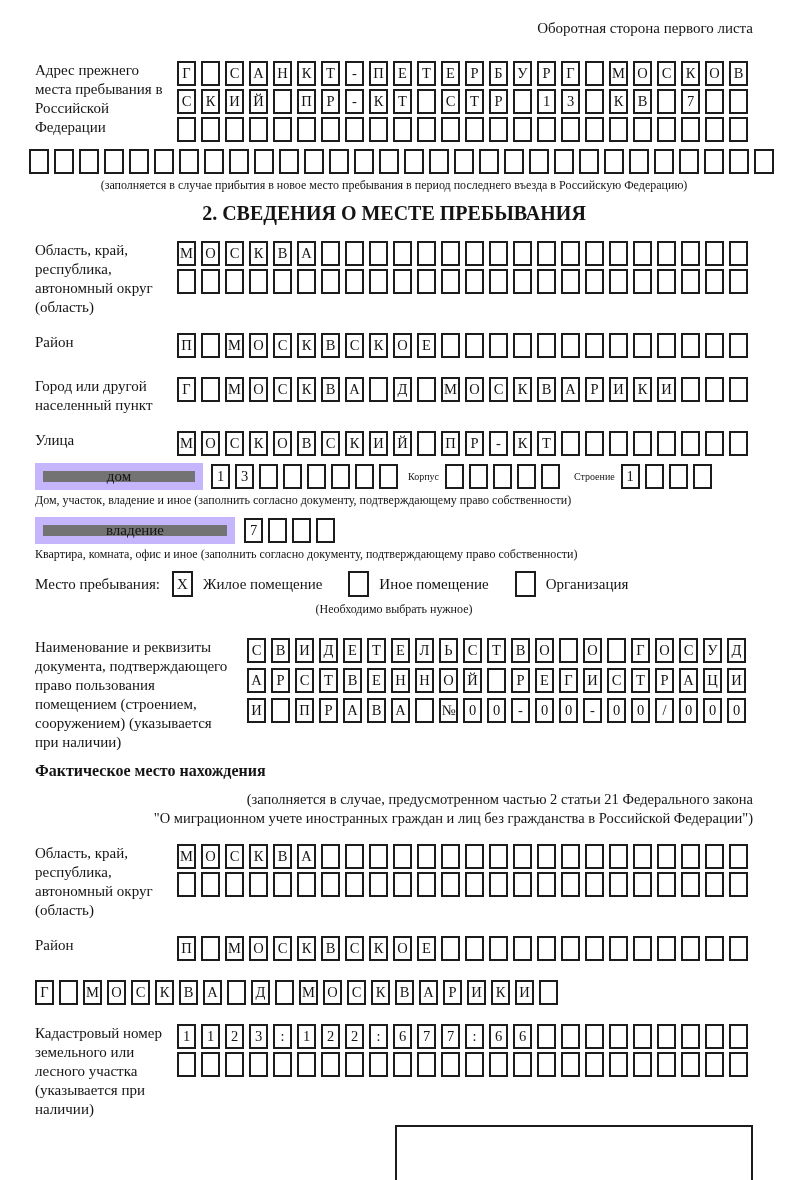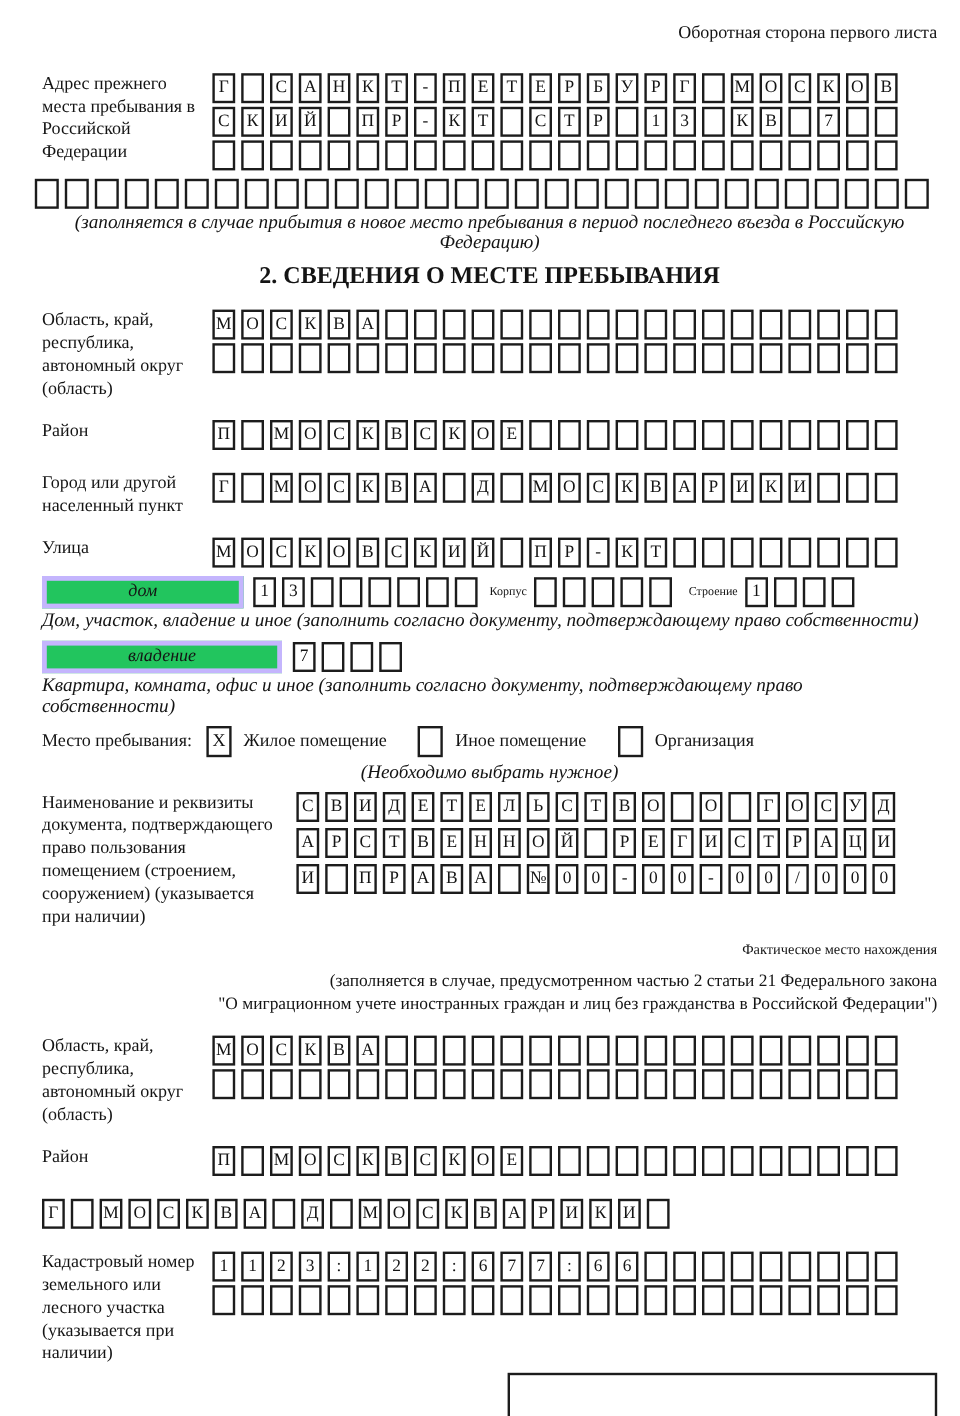--- a/index.html
+++ b/index.html
@@ -1,59 +1,59 @@
 <!DOCTYPE html>
 <html><head>
 <meta charset="utf-8">
 <style>
   html,body{margin:0;padding:0;background:#fff;}
   body{width:800px;height:1180px;overflow:hidden;
        font-family:"Liberation Serif","DejaVu Serif",serif;color:#141414;}
-  .page{box-sizing:border-box;width:800px;height:999px;padding:14px 19px 10px 35px;position:relative;}
+  .page{box-sizing:border-box;width:800px;height:999px;padding:14px 47px 10px 35px;position:relative;}
 
   .header-note{text-align:right;font-size:15px;margin:6px 0 24px 0;}
 
   .cellrow{display:flex;gap:5px;margin-bottom:3px;}
   .cell{box-sizing:border-box;width:19px;height:25px;border:2px solid #1c1c1c;background:#fff;
         display:flex;align-items:center;justify-content:center;
         font-size:14.5px;line-height:1;flex:none;}
   .cellrow.wide .cell{width:20px;}
 
   .field{display:flex;align-items:flex-start;margin-bottom:4px;margin-top:16px;}
   .field-label{font-size:15px;line-height:19px;padding-right:10px;flex:1;}
   .field-rows{flex:none;display:flex;flex-direction:column;}
 
   .lab-w140{max-width:142px;min-width:142px;box-sizing:border-box;}
   .lab-w210{max-width:212px;min-width:212px;box-sizing:border-box;}
   .lab-w188{max-width:190px;min-width:190px;box-sizing:border-box;}
 
   .fullrow{margin-left:-6px;margin-top:2px;}
 
-  .caption{font-size:16px;line-height:17px;margin:2px 0 8px 0;font-style:italic;}
+  .caption{font-size:12px;line-height:17px;margin:2px 0 8px 0;}
   .caption.center{text-align:center;}
 
   .h-sect{font-size:20px;font-weight:bold;text-align:center;margin:6px 0 10px 0;}
-  .h-fact{font-size:12px;font-weight:normal;text-align:right;margin:10px 0 10px 0;}
+  .h-fact{font-size:16px;font-weight:bold;text-align:left;margin:10px 0 10px 0;}
   .note-line{font-size:14.5px;text-align:right;line-height:19px;margin:0;}
 
   .inline-row{display:flex;align-items:center;margin:4px 0 2px 0;}
-  .named-box{box-sizing:border-box;border:4px solid #c4b5fd;height:27px;display:flex;
-             align-items:center;justify-content:center;font-size:15px;flex:none;background:#22c55e;font-style:italic;}
+  .named-box{box-sizing:border-box;border:8px solid #c4b5fd;height:27px;display:flex;
+             align-items:center;justify-content:center;font-size:15px;flex:none;background:#737373;}
   .dom-box{width:168px;margin-right:8px;}
   .kv-box{width:200px;margin-right:9px;}
   .small-label{font-size:10px;margin:0 6px 0 10px;flex:none;}
 
   .mesto-row{display:flex;align-items:center;margin:6px 0 0 0;font-size:15px;}
   .checkbox{box-sizing:border-box;width:21px;height:26px;border:2px solid #1c1c1c;
             display:flex;align-items:center;justify-content:center;
             font-size:15px;flex:none;background:#fff;}
   .mesto-label{margin-right:12px;}
   .opt-label{margin:0 26px 0 10px;}
 
-  .doc-field{margin-top:8px;margin-bottom:2px;}
+  .doc-field{margin-top:20px;margin-bottom:2px;}
 
   .stamp-wrap{display:flex;flex-direction:column;align-items:flex-end;margin-top:6px;}
   .stamp-box{box-sizing:border-box;width:358px;height:176px;border:2px solid #1c1c1c;background:#fff;}
 </style>
 </head>
 <body>
 
 <div class="page">
 
   <div class="header-note">Оборотная сторона первого листа</div>

